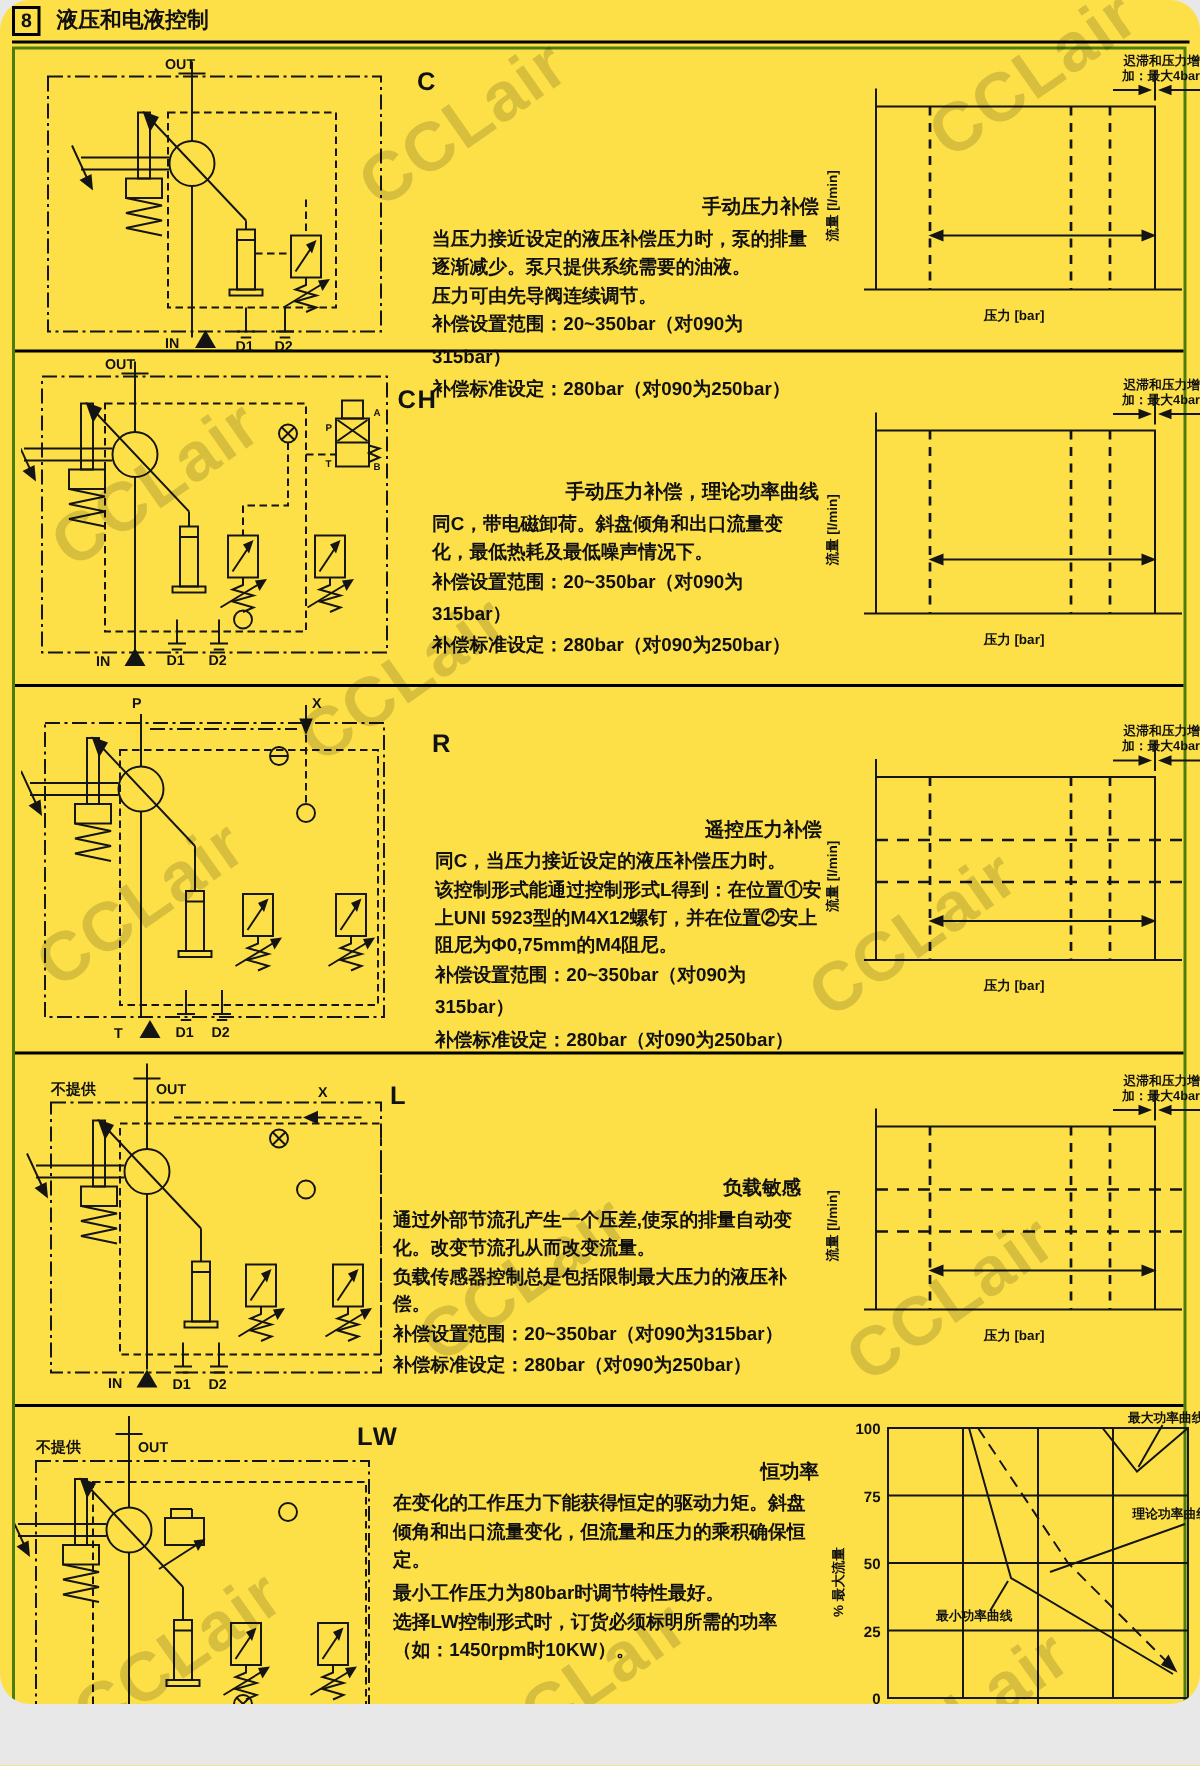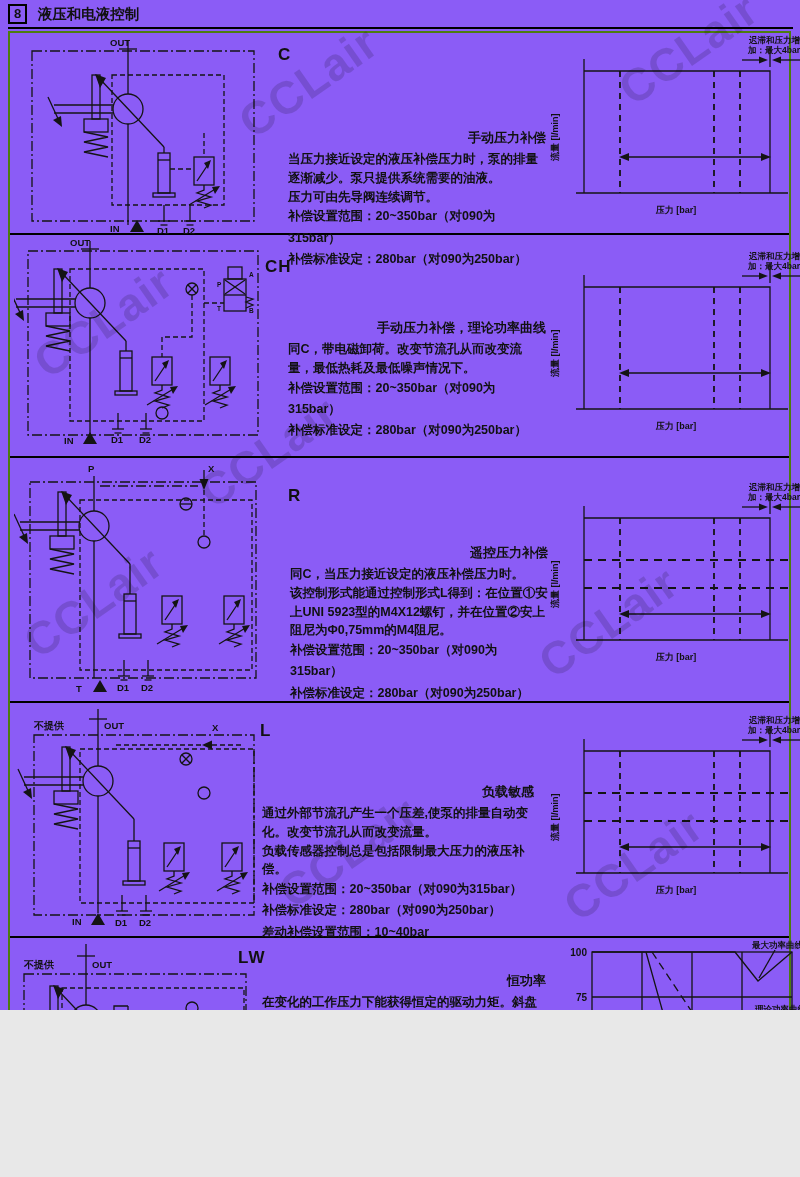--- a/index.html
+++ b/index.html
@@ -1,17 +1,17 @@
 <!DOCTYPE html>
 <html><head>
 <meta charset="utf-8">
 <style>
   html,body{margin:0;padding:0;background:#e8e8e8;}
-  .page{position:relative;width:800px;height:1010px;background:#8b5cf6;overflow:hidden;
-        font-family:"Liberation Sans",sans-serif;color:#111;}
+  .page{position:relative;width:800px;height:1136px;background:#fde047;overflow:hidden;
+        font-family:"Liberation Sans",sans-serif;color:#111;border-radius:20px;}
   .header{position:absolute;left:8px;top:4px;width:785px;height:23px;border-bottom:2px solid #000;}
   .numbox{display:inline-block;border:2px solid #000;font-weight:bold;font-size:13px;
           padding:0 4px;margin-right:6px;line-height:16px;vertical-align:top;}
   .htitle{font-weight:bold;font-size:14.5px;line-height:20px;}
   .main{position:absolute;left:8px;top:31px;width:783px;height:1141px;border:2px solid #4d7c0f;box-sizing:border-box;}
   .row{position:relative;border-bottom:2px solid #000;box-sizing:border-box;overflow:visible;}
   .row:last-child{border-bottom:none;}
   .code{position:absolute;font-weight:bold;font-size:17px;letter-spacing:1px;}
   .textcol{position:absolute;}
   .stitle{font-weight:bold;font-size:13px;margin:0 0 3px 0;text-align:right;}
@@ -180,21 +180,21 @@
         <text class="pt" x="50" y="207">IN</text>
         <use href="#tri" transform="translate(76,207)"></use>
         <use href="#drain" transform="translate(104,192)"></use>
         <text class="pt" x="97" y="206">D1</text>
         <use href="#drain" transform="translate(132,192)"></use>
         <text class="pt" x="125" y="206">D2</text>
       </svg>
       <div class="code" style="left:255px;top:22px">CH</div>
       <div class="textcol" style="left:278px;top:84px;width:258px">
         <div class="stitle">手动压力补偿，理论功率曲线</div>
-        <p class="body">同C，带电磁卸荷。改变节流孔从而改变流量，最低热耗及最低噪声情况下。</p>
+        <p class="body">同C，带电磁卸荷。斜盘倾角和出口流量变化，最低热耗及最低噪声情况下。</p>
         <div class="spec"><span class="sl">补偿设置范围：</span><span class="sv">20~350bar（对090为315bar）</span></div>
         <div class="spec"><span class="sl">补偿标准设定：</span><span class="sv">280bar（对090为250bar）</span></div>
       </div>
       <svg class="chart" style="left:536px;top:14px" width="260" height="192" viewBox="0 0 260 192">
         <text class="ann" x="254" y="10" text-anchor="end">迟滞和压力增</text>
         <text class="ann" x="254" y="20" text-anchor="end">加：最大4bar</text>
         <line x1="224" y1="14" x2="224" y2="34" class="s" stroke-width="2"></line>
         <line x1="196" y1="27" x2="214" y2="27" class="s"></line>
           <polygon points="222,27 213,23.5 213,30.5" class="sf"></polygon>
         <line x1="258" y1="27" x2="234" y2="27" class="s"></line>
@@ -297,21 +297,20 @@
         <use href="#drain" transform="translate(130,206)"></use>
         <text class="pt" x="123" y="221">D2</text>
       </svg>
       <div class="code" style="left:250px;top:18px">L</div>
       <div class="textcol" style="left:252px;top:80px;width:272px">
         <div class="stitle">负载敏感</div>
         <p class="body">通过外部节流孔产生一个压差,使泵的排量自动变化。改变节流孔从而改变流量。</p>
         <p class="body">负载传感器控制总是包括限制最大压力的液压补偿。</p>
         <div class="spec"><span class="sl">补偿设置范围：</span><span class="sv">20~350bar（对090为315bar）</span></div>
         <div class="spec"><span class="sl">补偿标准设定：</span><span class="sv">280bar（对090为250bar）</span></div>
-        <div class="spec"><span class="sl">差动补偿设置范围：</span><span class="sv">10~40bar</span></div>
       </div>
       <svg class="chart" style="left:536px;top:10px" width="260" height="192" viewBox="0 0 260 192">
         <text class="ann" x="254" y="10" text-anchor="end">迟滞和压力增</text>
         <text class="ann" x="254" y="20" text-anchor="end">加：最大4bar</text>
         <line x1="224" y1="14" x2="224" y2="34" class="s" stroke-width="2"></line>
         <line x1="196" y1="27" x2="214" y2="27" class="s"></line>
           <polygon points="222,27 213,23.5 213,30.5" class="sf"></polygon>
         <line x1="258" y1="27" x2="234" y2="27" class="s"></line>
           <polygon points="226,27 235,23.5 235,30.5" class="sf"></polygon>
         <path d="M38,26 V160" class="s" stroke-width="1.8"></path>

